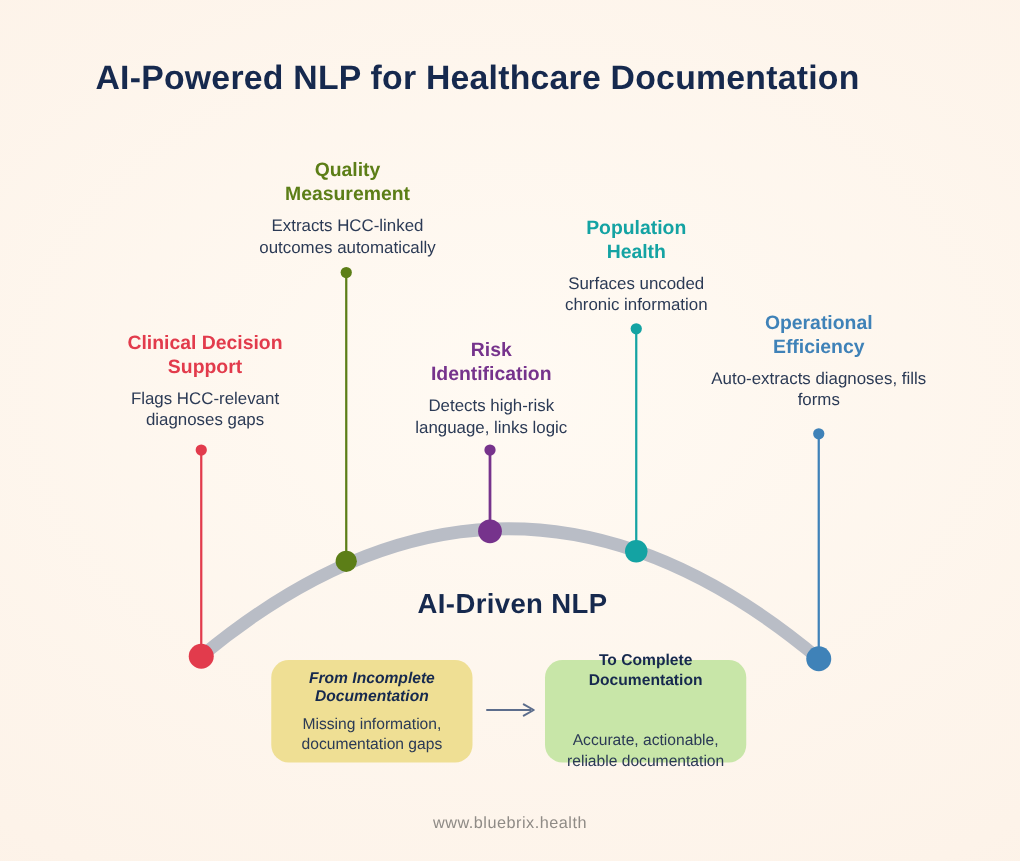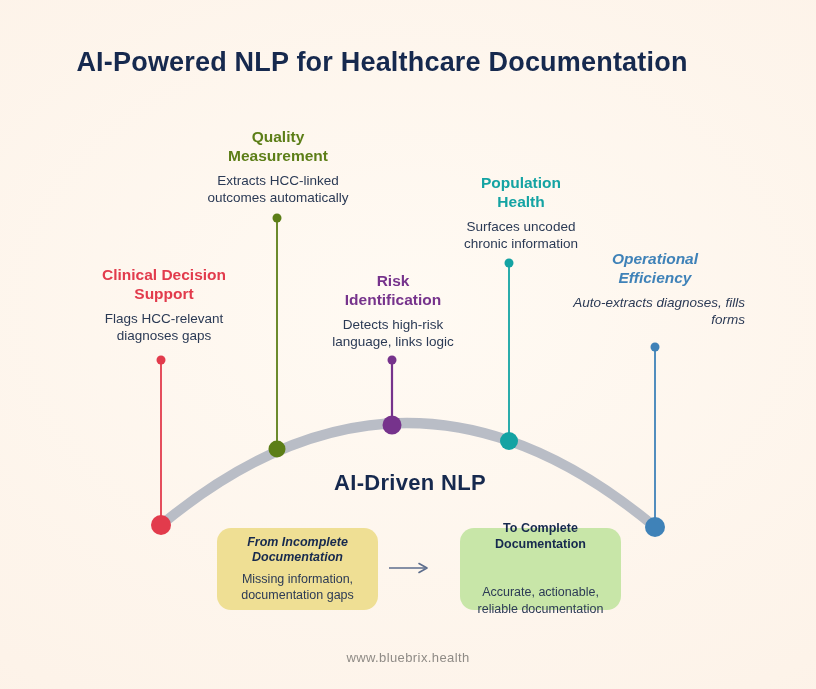--- a/index.html
+++ b/index.html
@@ -47,26 +47,26 @@
   }
   .m1 { left: 164px; top: 266px; }
   .m1 .m-title { width: 170px; }
   .m1 .m-desc  { width: 160px; }
   .m2 { left: 278px; top: 128px; }
   .m2 .m-title { width: 140px; }
   .m2 .m-desc  { width: 170px; }
   .m3 { left: 393px; top: 272px; }
   .m3 .m-title { width: 120px; }
   .m3 .m-desc  { width: 150px; }
-  .m4 { left: 521px; top: 174px; }
+  .m4 { left: 509px; top: 174px; }
   .m4 .m-title { width: 110px; }
   .m4 .m-desc  { width: 150px; }
-  .m5 { left: 655px; top: 250px; font-style: italic; }
+  .m5 { left: 655px; top: 250px; }
   .m5 .m-title { width: 130px; }
-  .m5 .m-desc  { width: 180px; text-align: right; }
+  .m5 .m-desc  { width: 180px; }
   .arc-label {
     position: absolute;
     left: 410px;
     top: 470px;
     transform: translateX(-50%);
     font-size: 22px;
     font-weight: bold;
     letter-spacing: 0.3px;
     white-space: nowrap;
   }
@@ -76,21 +76,21 @@
     width: 161px;
     height: 82px;
     border-radius: 14px;
     display: flex;
     flex-direction: column;
     justify-content: center;
     text-align: center;
     padding: 6px 8px;
   }
   .flow-box.from { left: 217px; }
-  .flow-box.to   { left: 460px; gap: 27px; }
+  .flow-box.to   { left: 436px; gap: 27px; }
   .fb-title {
     font-size: 12.5px;
     font-weight: bold;
     line-height: 1.25;
     margin-bottom: 5px;
   }
   .fb-desc {
     font-size: 12.5px;
     line-height: 1.3;
   }

